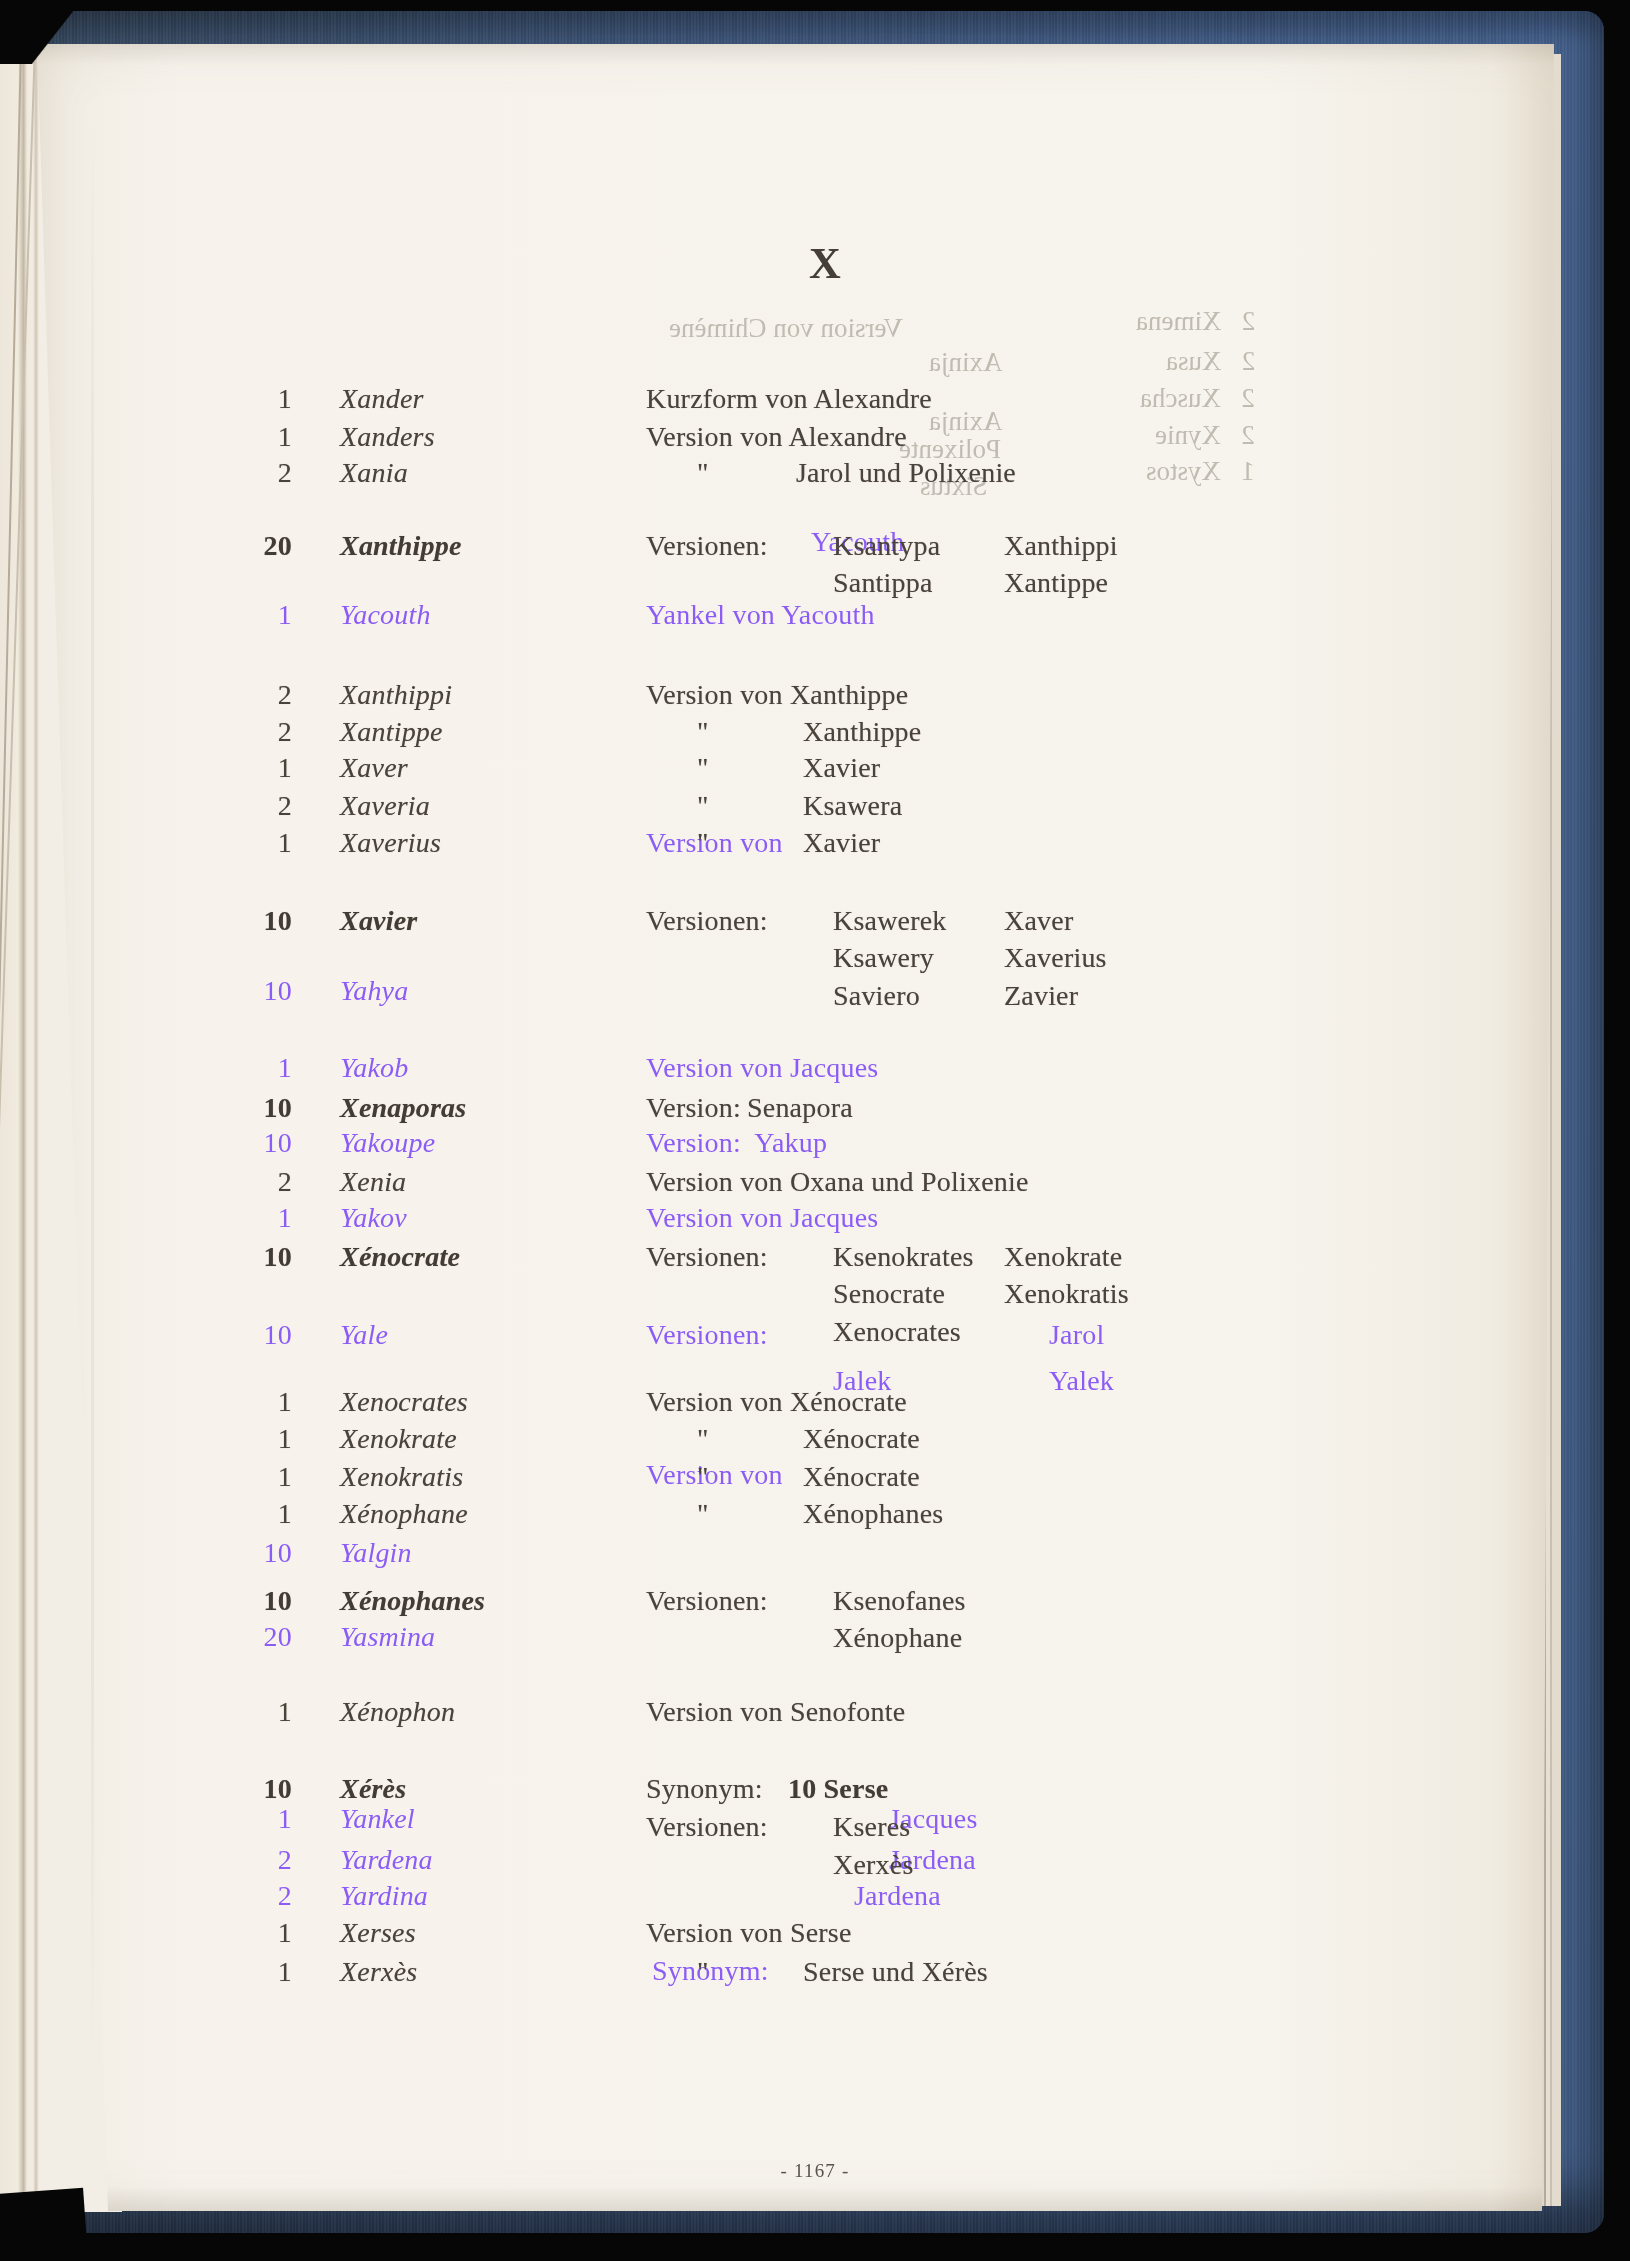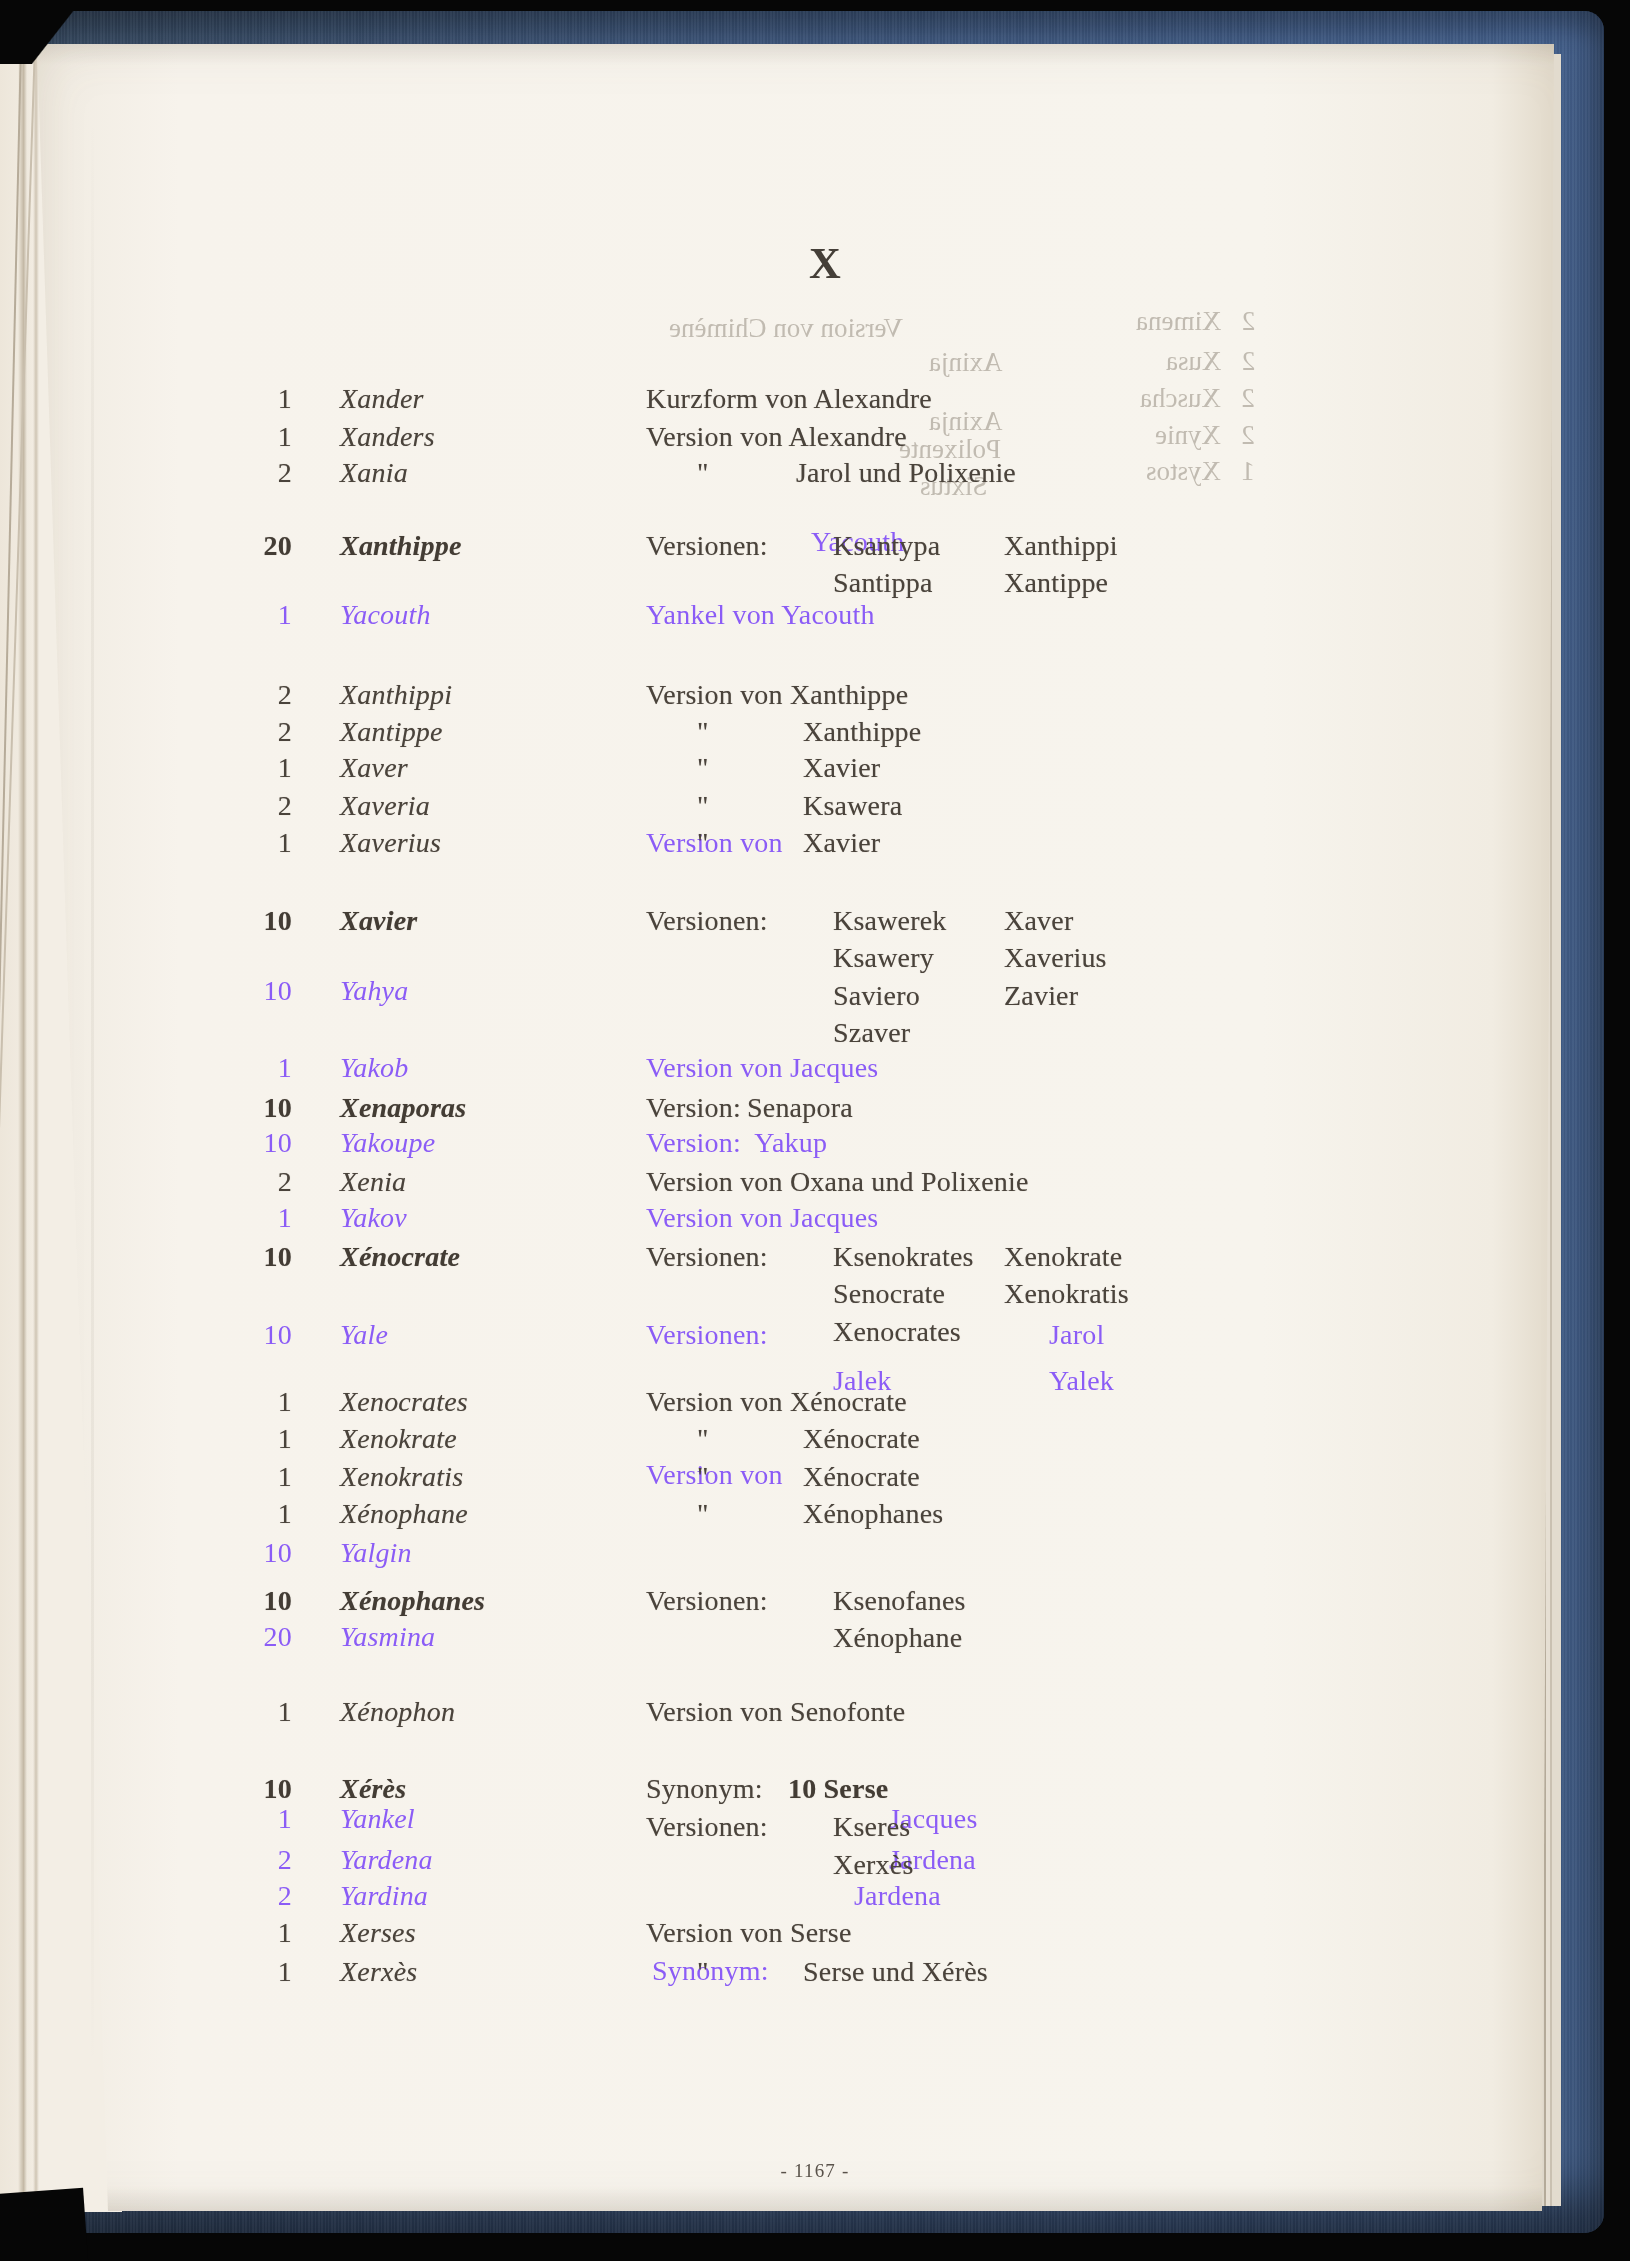--- a/index.html
+++ b/index.html
@@ -214,23 +214,20 @@
     <span class="v2">Xaver</span>
   </div>
   <div class="line" style="top:942px">
     <span class="v1">Ksawery</span>
     <span class="v2">Xaverius</span>
   </div>
   <div class="line" style="top:980px">
     <span class="v1">Saviero</span>
     <span class="v2">Zavier</span>
   </div>
-  <div class="line" style="top:1017px">
-    <span class="v1">Szaver</span>
-  </div>
 
   <div class="line" style="top:1092px">
     <span class="c b">10</span>
     <span class="n b">Xenaporas</span>
     <span class="d">Version:</span>
     <span style="left:747px">Senapora</span>
   </div>
   <div class="line" style="top:1166px">
     <span class="c">2</span>
     <span class="n">Xenia</span>

